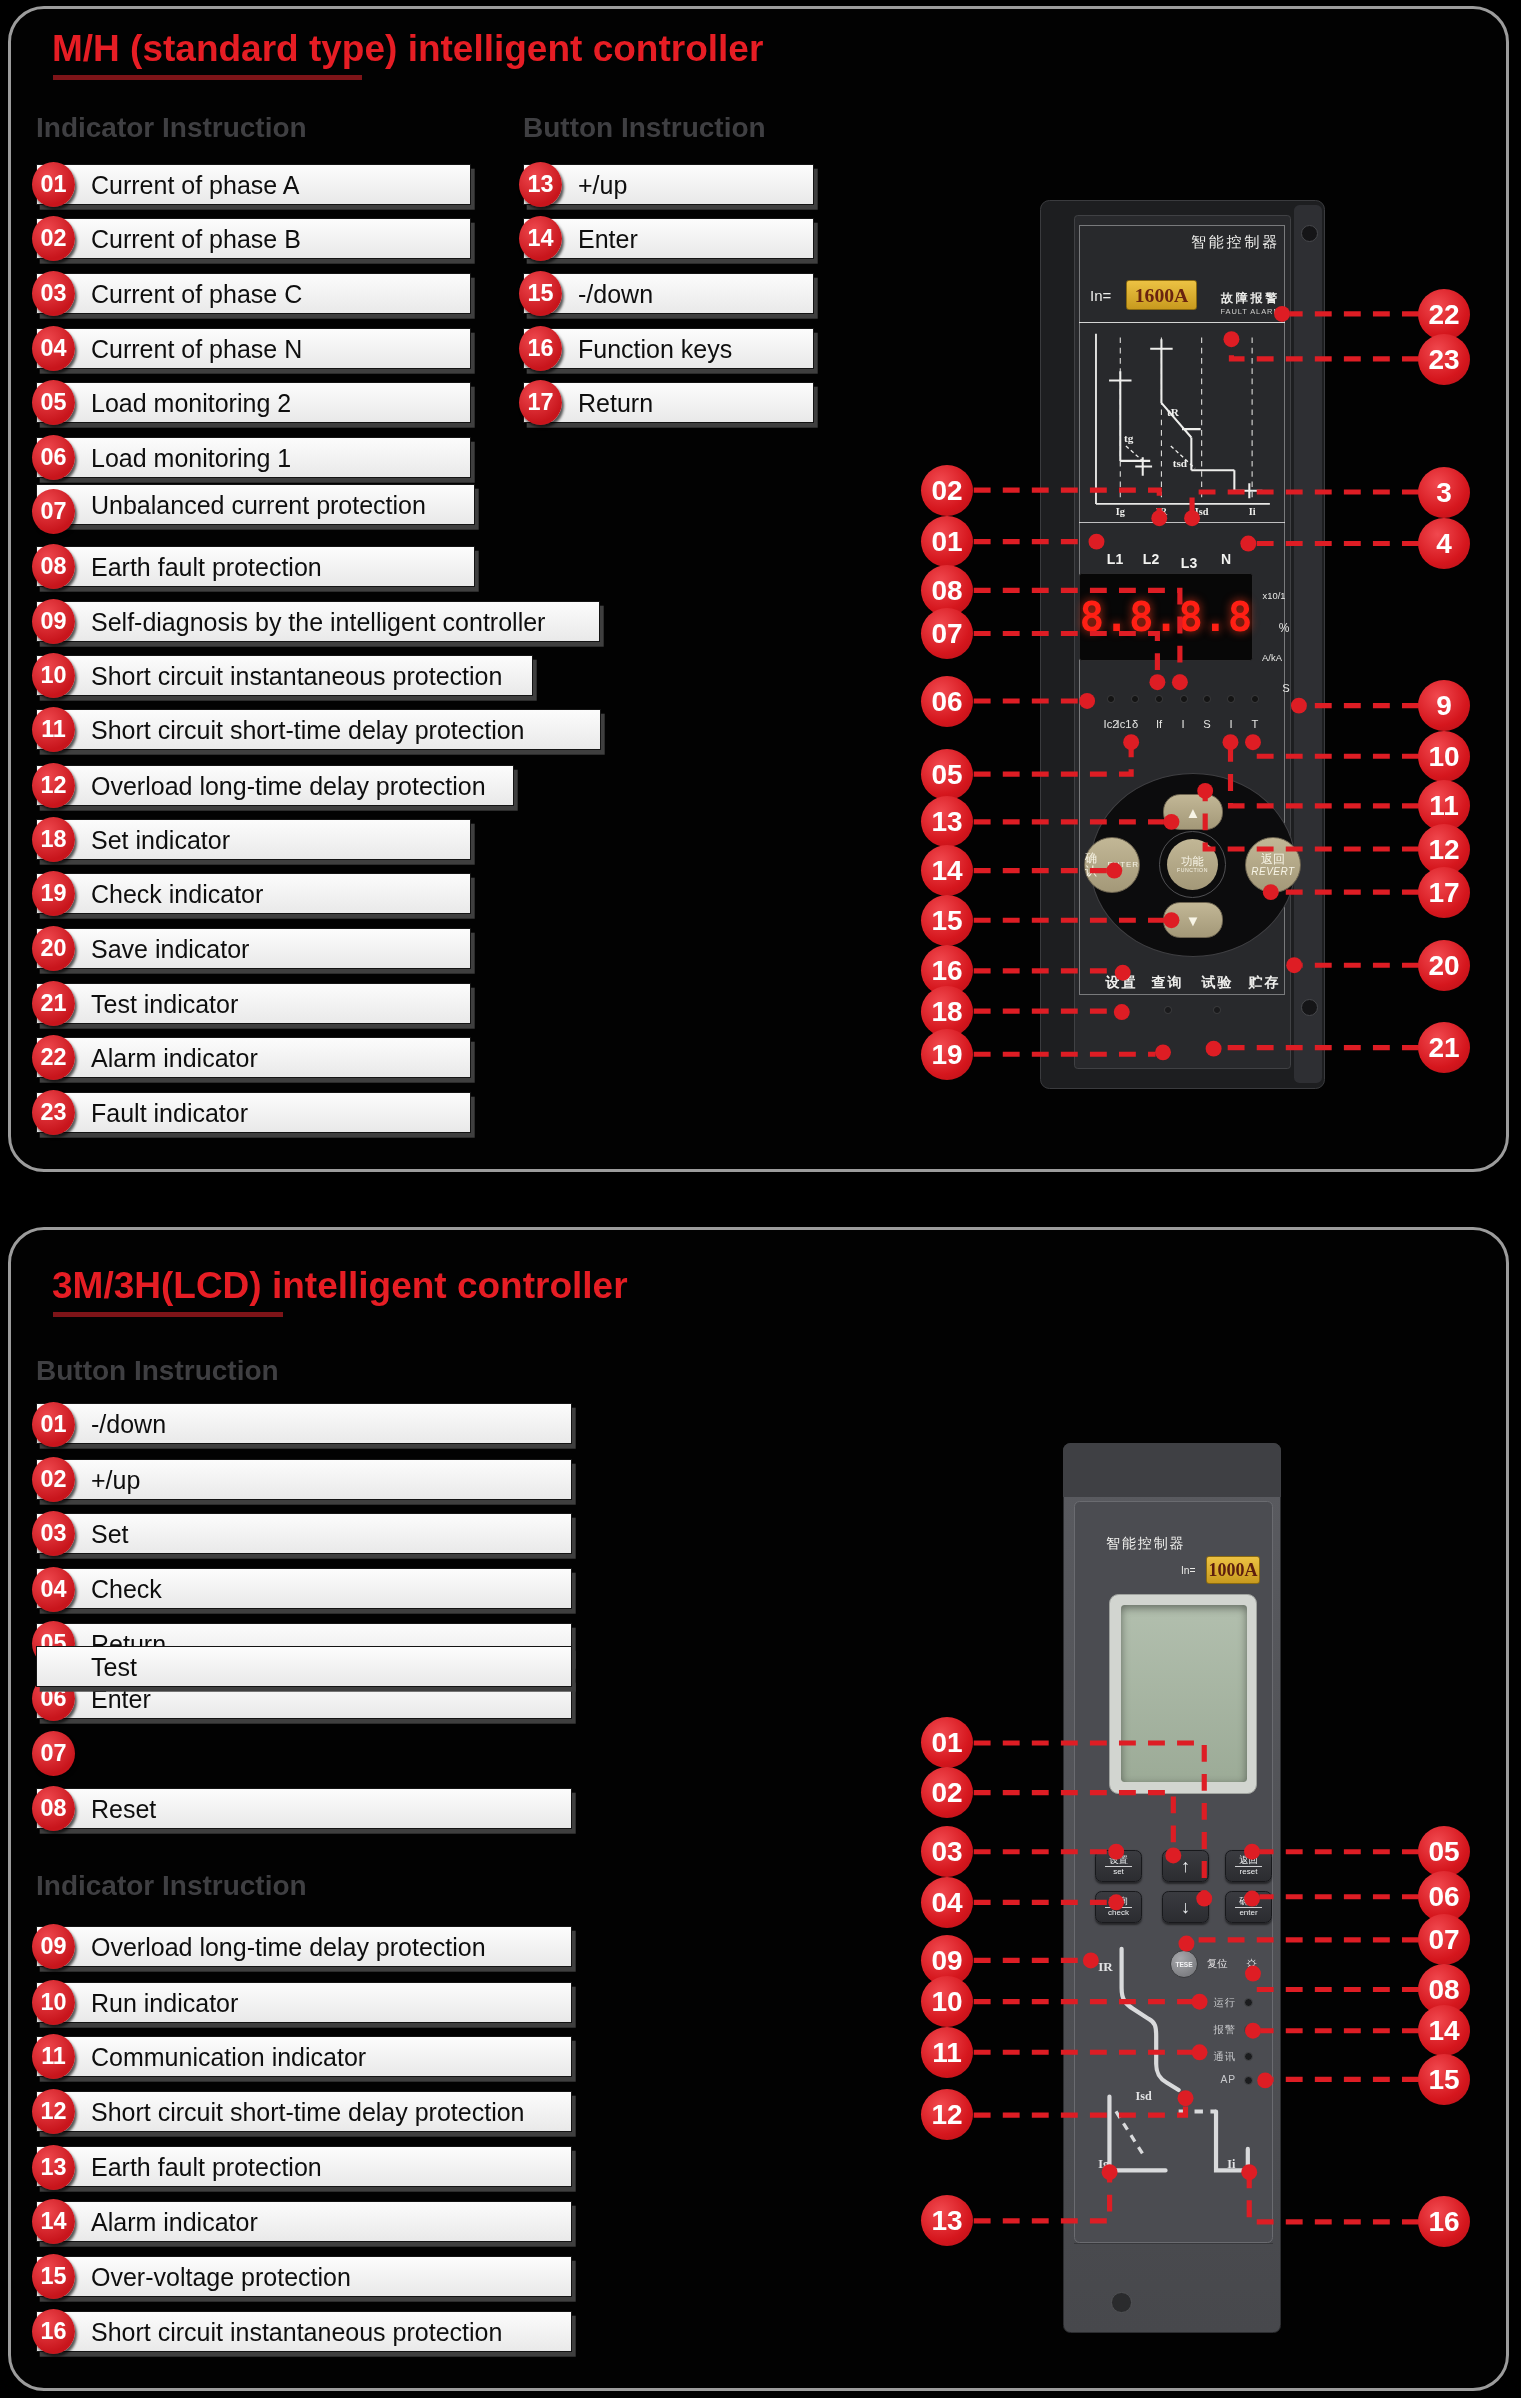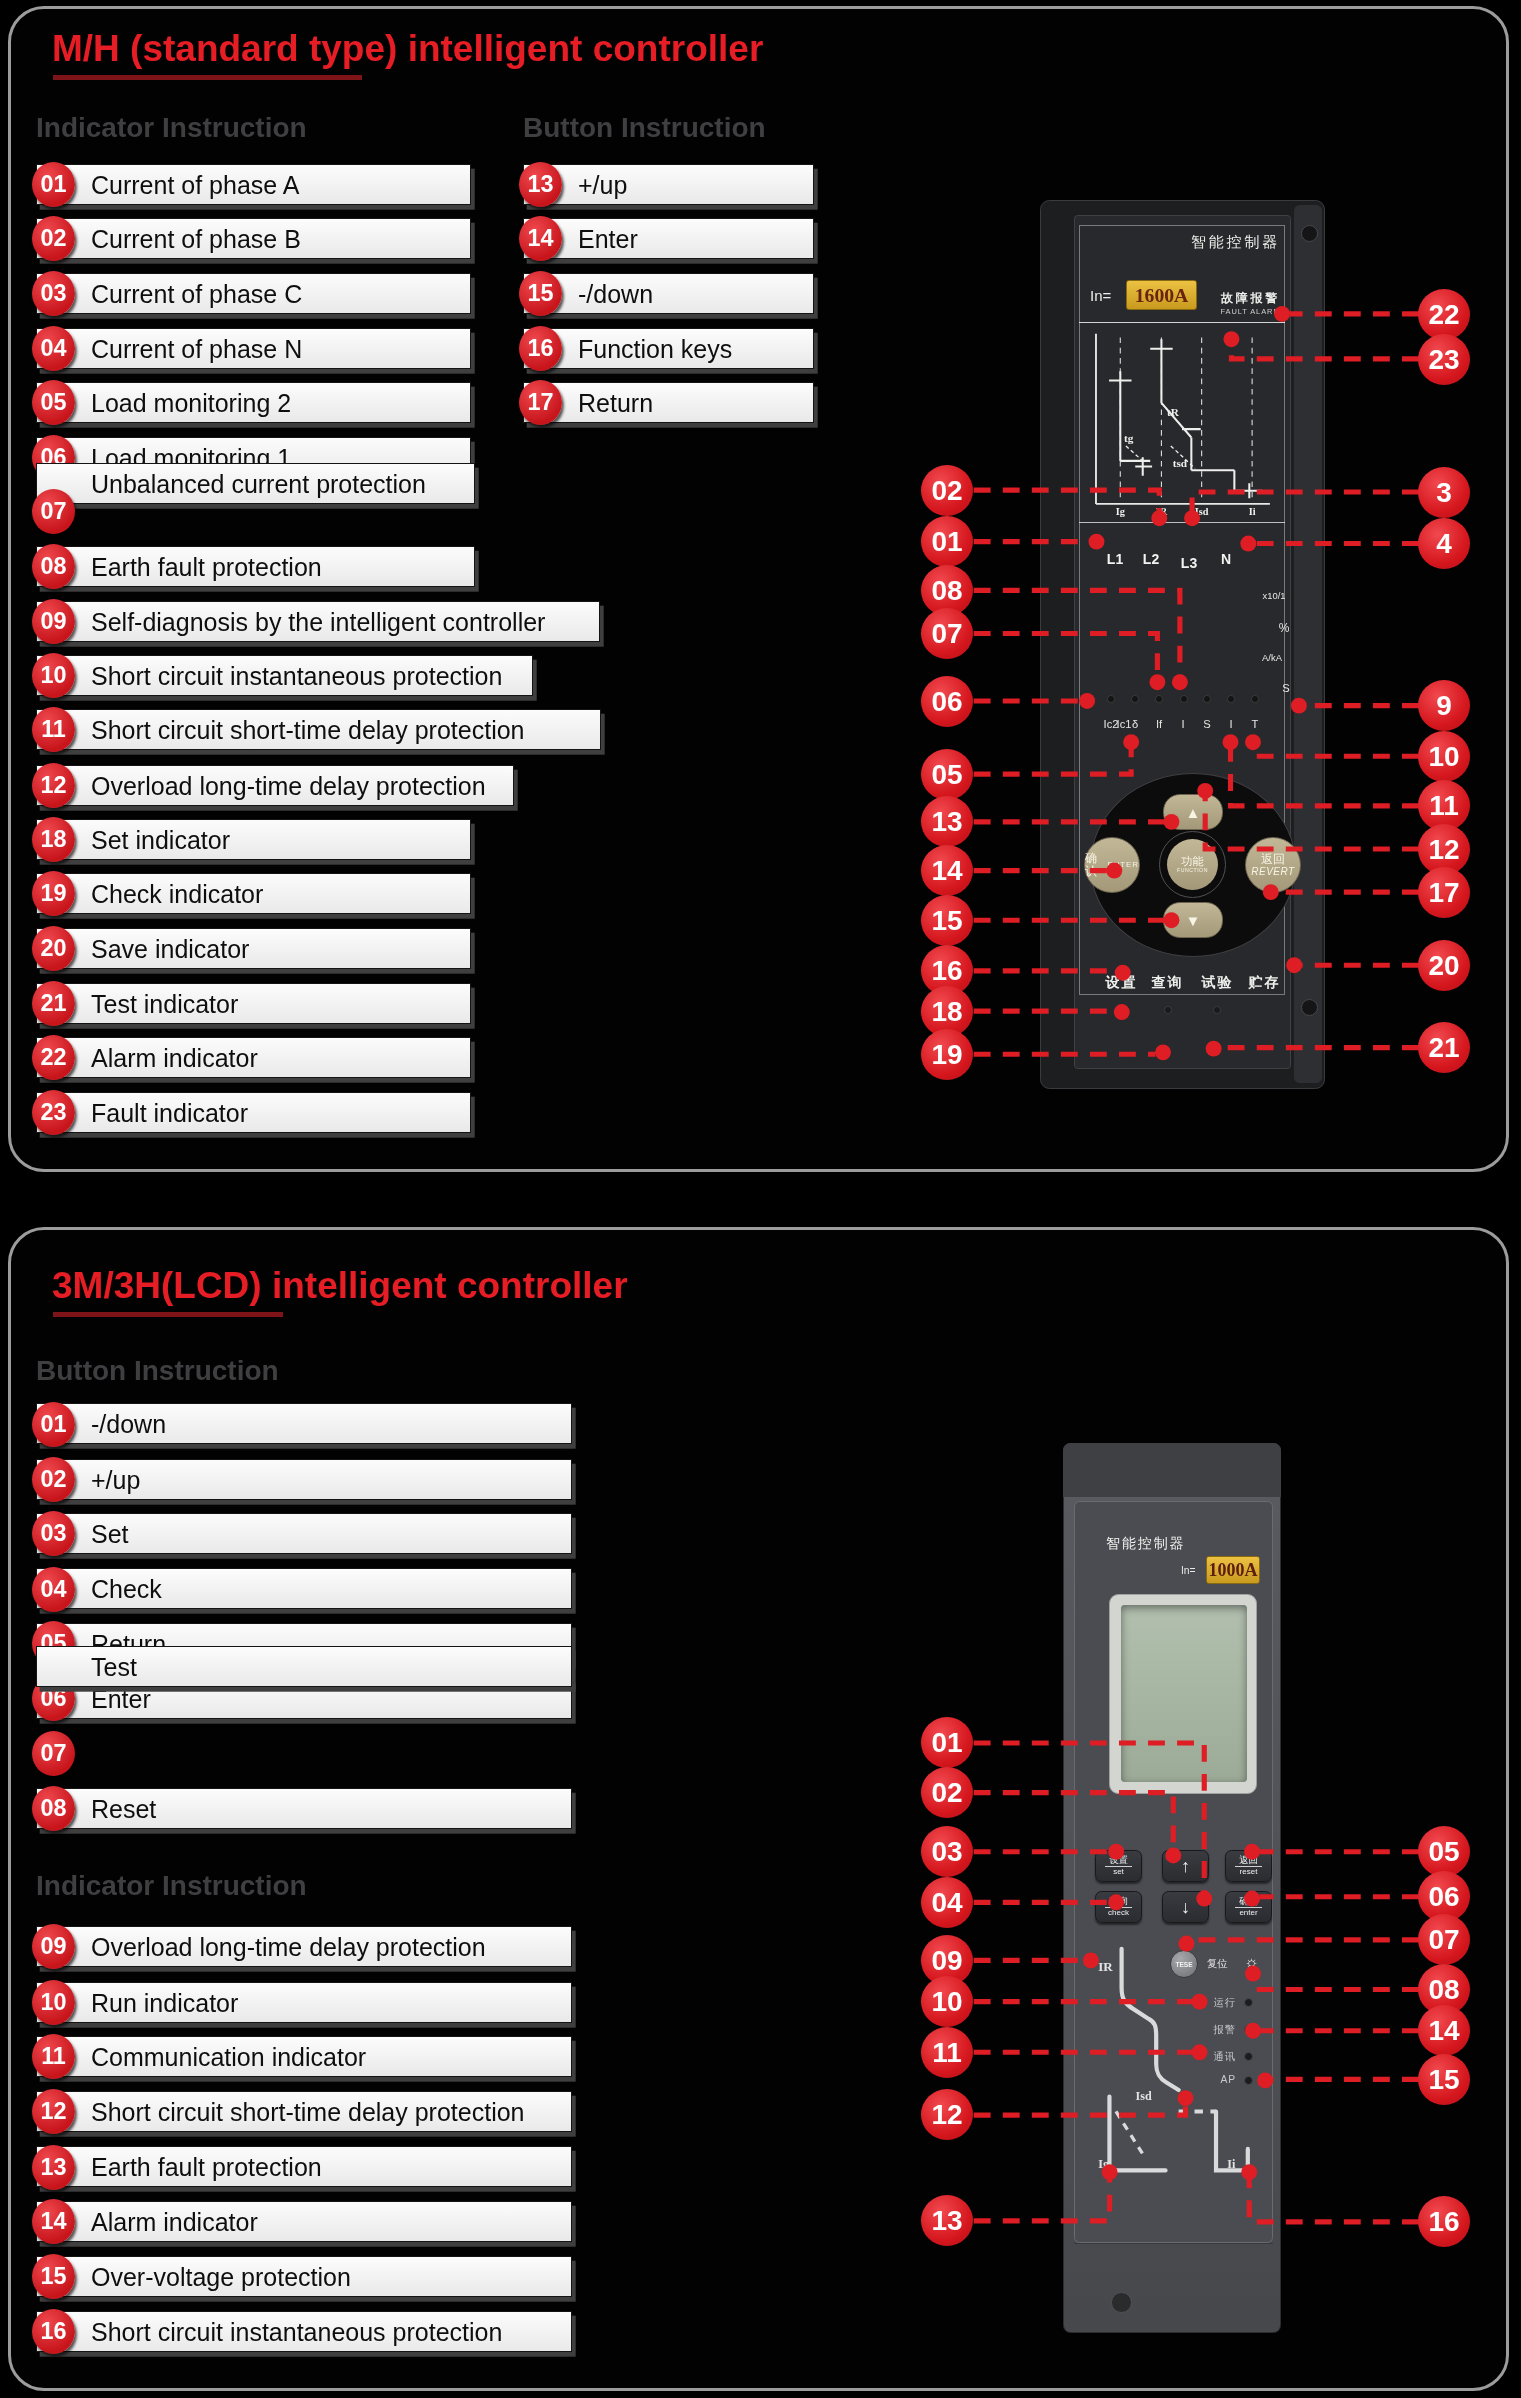--- a/index.html
+++ b/index.html
@@ -58,21 +58,21 @@
       </div>
       <div class="badge" style="left: 32px; top: 326px;">04</div>
       <div class="bar" style="left: 36px; top: 382px; width: 435px;">
         <span class="lbl">Load monitoring 2</span>
       </div>
       <div class="badge" style="left: 32px; top: 380px;">05</div>
       <div class="bar" style="left: 36px; top: 437px; width: 435px;">
         <span class="lbl">Load monitoring 1</span>
       </div>
       <div class="badge" style="left: 32px; top: 435px;">06</div>
-      <div class="bar" style="left: 36px; top: 463px; width: 439px;">
+      <div class="bar" style="left: 36px; top: 484px; width: 439px;">
         <span class="lbl">Unbalanced current protection</span>
       </div>
       <div class="badge" style="left: 32px; top: 489px;">07</div>
       <div class="bar" style="left: 36px; top: 546px; width: 439px;">
         <span class="lbl">Earth fault protection</span>
       </div>
       <div class="badge" style="left: 32px; top: 544px;">08</div>
       <div class="bar" style="left: 36px; top: 601px; width: 564px;">
         <span class="lbl">Self-diagnosis by the intelligent controller</span>
       </div>
@@ -176,20 +176,23 @@
     </g>
   </svg>
 
   <div class="abs" style="left:1079px;top:522px;width:206px;border-top:0.9px solid rgba(255,255,255,.7);"></div>
   <div id="d1phases">
       <div class="abs" style="left: 1101px; top: 551px; width: 28px; text-align: center; font-size: 14px; font-weight: bold; color: rgb(242, 242, 240);">L1</div>
       <div class="abs" style="left: 1137px; top: 551px; width: 28px; text-align: center; font-size: 14px; font-weight: bold; color: rgb(242, 242, 240);">L2</div>
       <div class="abs" style="left: 1175px; top: 555px; width: 28px; text-align: center; font-size: 14px; font-weight: bold; color: rgb(242, 242, 240);">L3</div>
       <div class="abs" style="left: 1212px; top: 551px; width: 28px; text-align: center; font-size: 14px; font-weight: bold; color: rgb(242, 242, 240);">N</div>
     </div>
+  <div class="abs ctr" style="left:1079px;top:573px;width:174px;height:88px;background:#070707;border:0.9px solid #2a2a2c;border-radius:2.8px;">
+    <span style="font-family:'DejaVu Sans Mono',monospace;font-weight:bold;font-size:41px;color:#ff1f14;text-shadow:0 0 9.4px rgba(255,60,30,.8);">8.8.8.8</span>
+  </div>
   <div id="d1units">
       <div class="abs" style="left: 1257px; top: 590px; width: 34px; text-align: center; font-size: 9.4px; color: rgb(232, 232, 230);">x10/1</div>
       <div class="abs" style="left: 1267px; top: 621px; width: 34px; text-align: center; font-size: 12px; color: rgb(232, 232, 230);">%</div>
       <div class="abs" style="left: 1255px; top: 652px; width: 34px; text-align: center; font-size: 9.4px; color: rgb(232, 232, 230);">A/kA</div>
       <div class="abs" style="left: 1269px; top: 682px; width: 34px; text-align: center; font-size: 11.2px; color: rgb(232, 232, 230);">S</div>
     </div>
   <div id="d1leds">
       <div class="abs" style="left: 1083px; top: 695px; width: 7.5px; height: 7.5px; border-radius: 50%; background: rgb(20, 20, 20); border: 0.9px solid rgb(60, 60, 62);"></div>
       <div class="abs" style="left: 1072px; top: 718px; width: 30px; text-align: center; font-size: 11.2px; color: rgb(230, 230, 228); margin-left: 37px;">Ic1</div>
       <div class="abs" style="left: 1107px; top: 695px; width: 7.5px; height: 7.5px; border-radius: 50%; background: rgb(20, 20, 20); border: 0.9px solid rgb(60, 60, 62);"></div>

